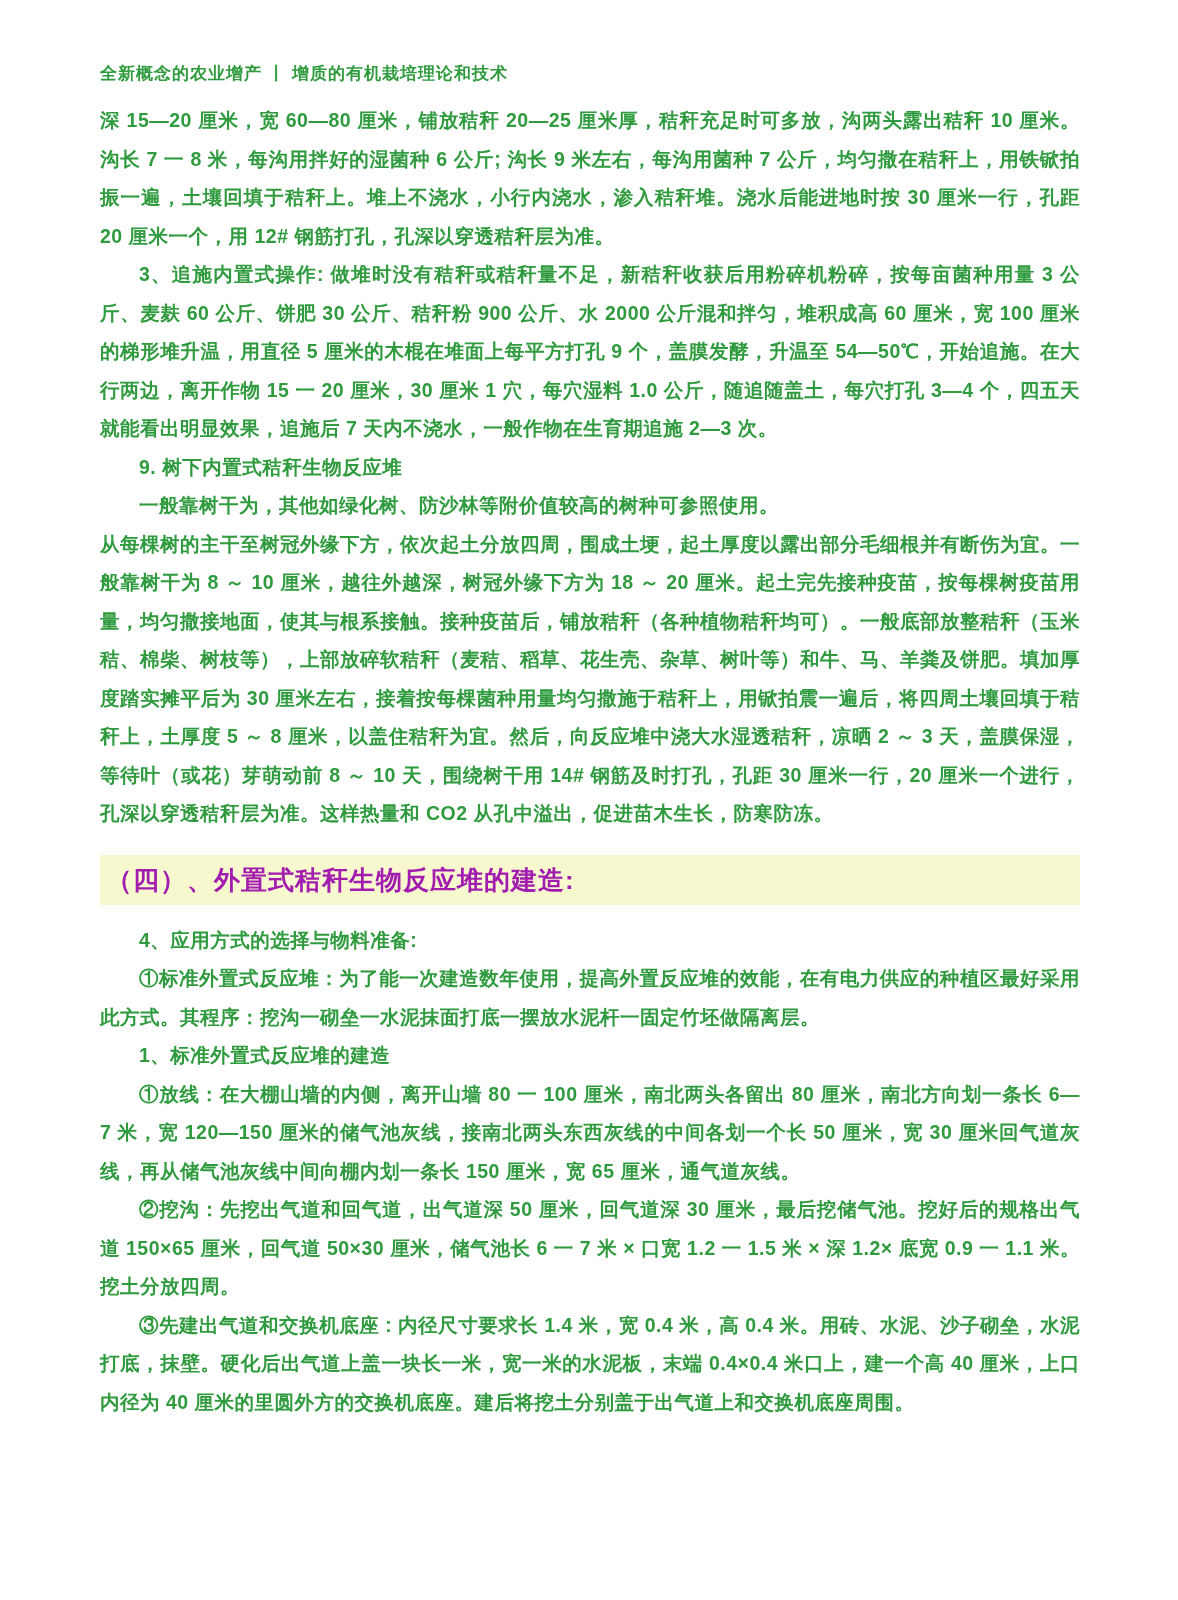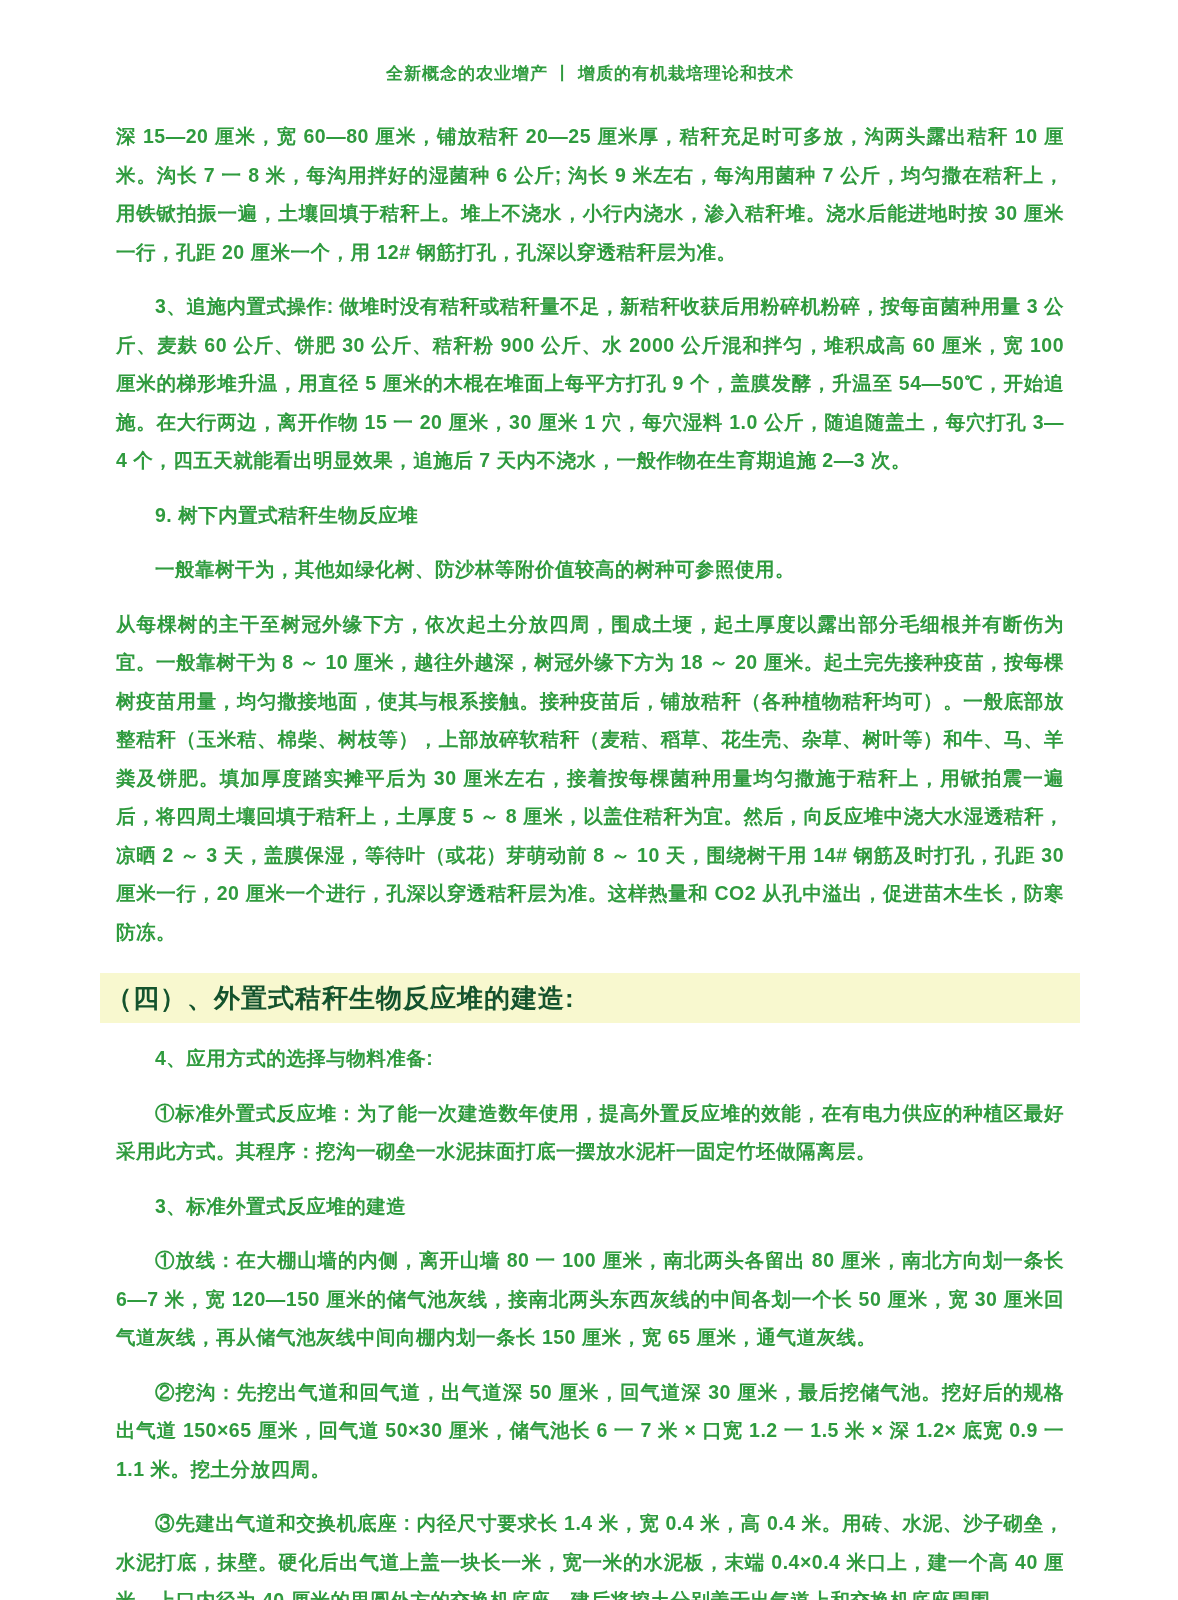--- a/index.html
+++ b/index.html
@@ -10,51 +10,51 @@
   }
   .page {
     position: relative;
     width: 1178px;
     min-height: 1600px;
     background: #ffffff;
     box-sizing: border-box;
   }
   .page-header {
     padding: 62px 98px 0 100px;
-    text-align: center;
+    text-align: left;
     color: #2f9b3e;
     font-size: 17px;
     font-weight: bold;
     letter-spacing: 1px;
   }
   .page-header .hdr-sep {
     display: inline-block;
     margin: 0 6px;
     font-weight: bold;
   }
   .content {
     padding: 16px 98px 40px 100px;
   }
   p.body-par {
-    margin: 16px;
+    margin: 0;
     color: #2f9b3e;
     font-size: 19.5px;
     line-height: 38.5px;
     font-weight: bold;
     text-align: justify;
     letter-spacing: 0.5px;
   }
   p.indent {
     text-indent: 2em;
   }
   .section-heading {
     margin: 22px 0 16px 0;
     padding: 9px 12px 9px 6px;
     background: #f8f8cf;
-    color: #14532d;
+    color: #a21caf;
     font-size: 26px;
     line-height: 32px;
     font-weight: bold;
     letter-spacing: 1px;
   }
   .gap-top {
     margin-top: 10px;
   }
 </style>
 </head>
@@ -68,20 +68,20 @@
 
   <div class="content">
     <p class="body-par">深 15—20 厘米，宽 60—80 厘米，铺放秸秆 20—25 厘米厚，秸秆充足时可多放，沟两头露出秸秆 10 厘米。沟长 7 一 8 米，每沟用拌好的湿菌种 6 公斤; 沟长 9 米左右，每沟用菌种 7 公斤，均匀撒在秸秆上，用铁锨拍振一遍，土壤回填于秸秆上。堆上不浇水，小行内浇水，渗入秸秆堆。浇水后能进地时按 30 厘米一行，孔距 20 厘米一个，用 12# 钢筋打孔，孔深以穿透秸秆层为准。</p>
     <p class="body-par indent">3、追施内置式操作: 做堆时没有秸秆或秸秆量不足，新秸秆收获后用粉碎机粉碎，按每亩菌种用量 3 公斤、麦麸 60 公斤、饼肥 30 公斤、秸秆粉 900 公斤、水 2000 公斤混和拌匀，堆积成高 60 厘米，宽 100 厘米的梯形堆升温，用直径 5 厘米的木棍在堆面上每平方打孔 9 个，盖膜发酵，升温至 54—50℃，开始追施。在大行两边，离开作物 15 一 20 厘米，30 厘米 1 穴，每穴湿料 1.0 公斤，随追随盖土，每穴打孔 3—4 个，四五天就能看出明显效果，追施后 7 天内不浇水，一般作物在生育期追施 2—3 次。</p>
     <p class="body-par indent">9. 树下内置式秸秆生物反应堆</p>
     <p class="body-par indent">一般靠树干为，其他如绿化树、防沙林等附价值较高的树种可参照使用。</p>
     <p class="body-par">从每棵树的主干至树冠外缘下方，依次起土分放四周，围成土埂，起土厚度以露出部分毛细根并有断伤为宜。一般靠树干为 8 ～ 10 厘米，越往外越深，树冠外缘下方为 18 ～ 20 厘米。起土完先接种疫苗，按每棵树疫苗用量，均匀撒接地面，使其与根系接触。接种疫苗后，铺放秸秆（各种植物秸秆均可）。一般底部放整秸秆（玉米秸、棉柴、树枝等），上部放碎软秸秆（麦秸、稻草、花生壳、杂草、树叶等）和牛、马、羊粪及饼肥。填加厚度踏实摊平后为 30 厘米左右，接着按每棵菌种用量均匀撒施于秸秆上，用锨拍震一遍后，将四周土壤回填于秸秆上，土厚度 5 ～ 8 厘米，以盖住秸秆为宜。然后，向反应堆中浇大水湿透秸秆，凉晒 2 ～ 3 天，盖膜保湿，等待叶（或花）芽萌动前 8 ～ 10 天，围绕树干用 14# 钢筋及时打孔，孔距 30 厘米一行，20 厘米一个进行，孔深以穿透秸秆层为准。这样热量和 CO2 从孔中溢出，促进苗木生长，防寒防冻。</p>
     <div class="section-heading">（四）、外置式秸秆生物反应堆的建造:</div>
     <p class="body-par indent">4、应用方式的选择与物料准备:</p>
     <p class="body-par indent">①标准外置式反应堆：为了能一次建造数年使用，提高外置反应堆的效能，在有电力供应的种植区最好采用此方式。其程序：挖沟一砌垒一水泥抹面打底一摆放水泥杆一固定竹坯做隔离层。</p>
-    <p class="body-par indent">3、标准外置式反应堆的建造</p>
+    <p class="body-par indent">1、标准外置式反应堆的建造</p>
     <p class="body-par indent">①放线：在大棚山墙的内侧，离开山墙 80 一 100 厘米，南北两头各留出 80 厘米，南北方向划一条长 6—7 米，宽 120—150 厘米的储气池灰线，接南北两头东西灰线的中间各划一个长 50 厘米，宽 30 厘米回气道灰线，再从储气池灰线中间向棚内划一条长 150 厘米，宽 65 厘米，通气道灰线。</p>
     <p class="body-par indent">②挖沟：先挖出气道和回气道，出气道深 50 厘米，回气道深 30 厘米，最后挖储气池。挖好后的规格出气道 150×65 厘米，回气道 50×30 厘米，储气池长 6 一 7 米 × 口宽 1.2 一 1.5 米 × 深 1.2× 底宽 0.9 一 1.1 米。挖土分放四周。</p>
     <p class="body-par indent">③先建出气道和交换机底座 : 内径尺寸要求长 1.4 米，宽 0.4 米，高 0.4 米。用砖、水泥、沙子砌垒，水泥打底，抹壁。硬化后出气道上盖一块长一米，宽一米的水泥板，末端 0.4×0.4 米口上，建一个高 40 厘米，上口内径为 40 厘米的里圆外方的交换机底座。建后将挖土分别盖于出气道上和交换机底座周围。</p>
 
   </div>
 
 </div>
 
 </body></html>

